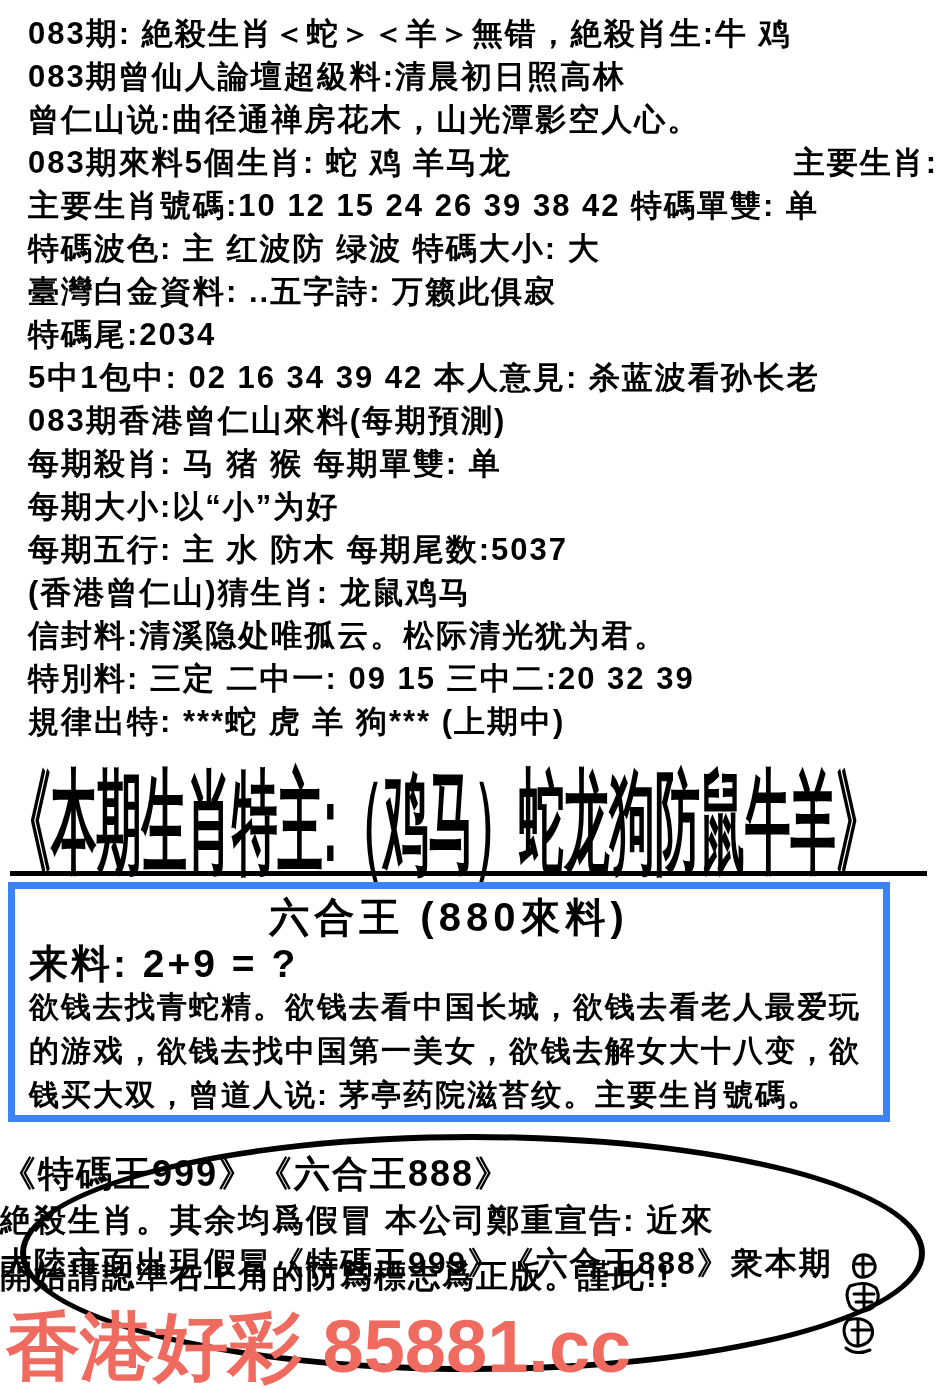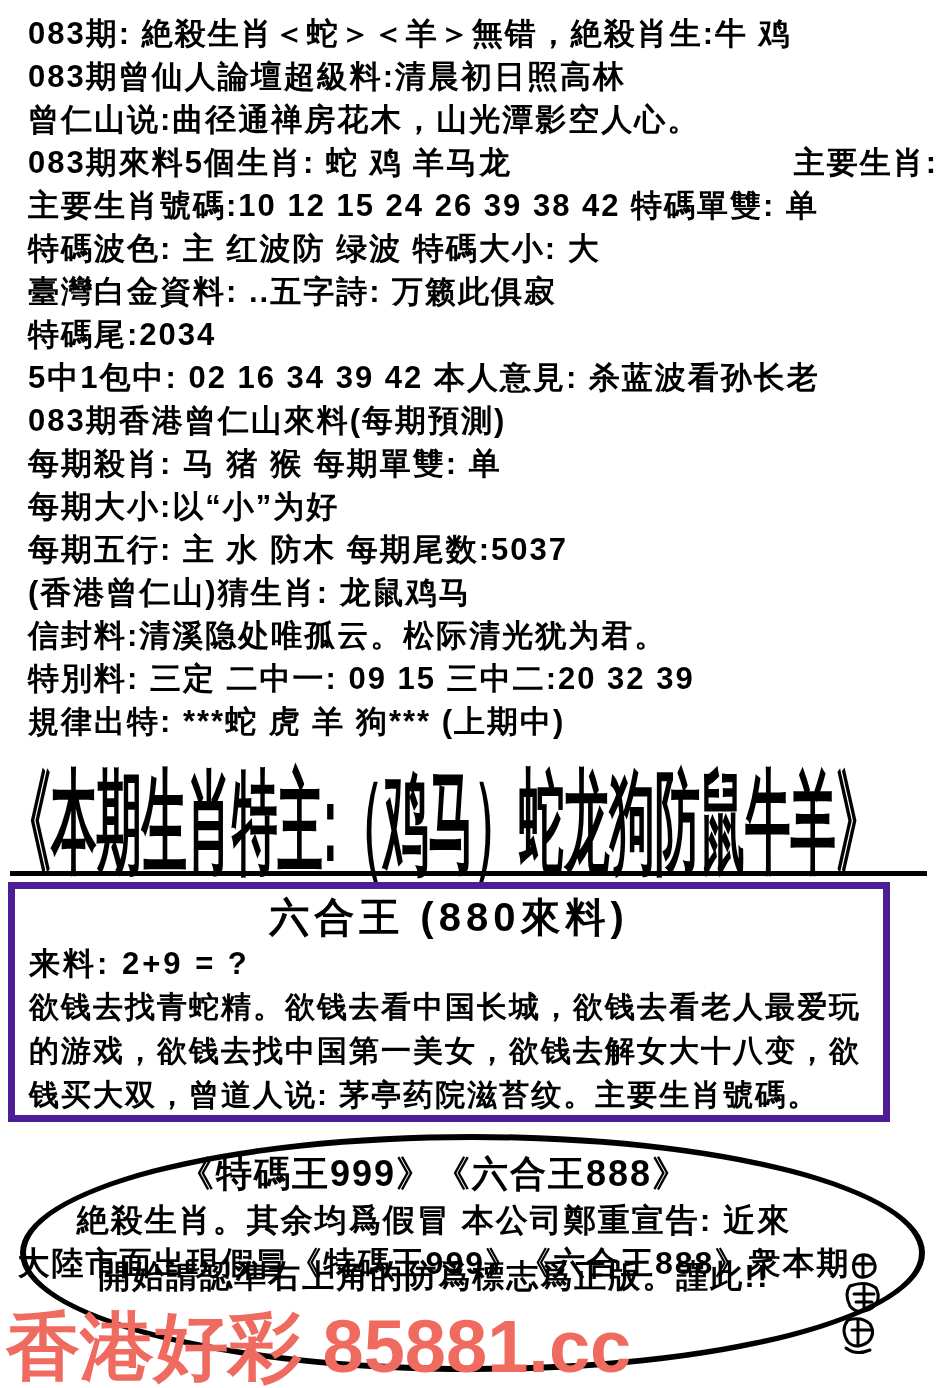--- a/index.html
+++ b/index.html
@@ -17,35 +17,35 @@
   .headline{
     position:absolute;top:746px;left:6px;white-space:nowrap;
     font-size:62px;font-weight:bold;letter-spacing:0;
     transform:scale(0.73,1.82);transform-origin:left top;
   }
   .headline-underline{
     position:absolute;top:871px;left:10px;width:917px;height:5px;background:#000;
   }
   .infobox{
     position:absolute;top:882px;left:8px;width:882px;height:240px;
-    border:7px solid #4c1d95;box-sizing:border-box;padding:2px 14px 0 14px;
+    border:7px solid #3b82f6;box-sizing:border-box;padding:2px 14px 0 14px;
     background:#fff;
   }
   .box-title{
     text-align:center;font-size:40px;font-weight:bold;letter-spacing:5px;
     line-height:52px;
   }
-  .box-formula{font-size:31px;font-weight:bold;letter-spacing:3px;line-height:42px;}
+  .box-formula{font-size:39px;font-weight:bold;letter-spacing:3px;line-height:42px;}
   .box-body{font-size:30px;font-weight:bold;letter-spacing:2px;line-height:44px;}
   .ellipse-border{
     position:absolute;top:1134px;left:20px;width:905px;height:238px;
     border:6px solid #000;border-radius:50%;box-sizing:border-box;
   }
   .notice-line{
-    position:absolute;left:0;width:868px;text-align:center;
+    position:absolute;left:0;width:868px;text-align:left;
     font-weight:bold;white-space:nowrap;letter-spacing:2px;
   }
   .notice-1{top:1150px;font-size:36px;}
   .notice-2{top:1199px;font-size:32px;}
   .notice-3{top:1242px;font-size:32px;}
   .notice-4{top:1255px;font-size:32px;}
   .seal{position:absolute;top:1250px;left:836px;width:56px;height:110px;}
   .watermark{
     position:absolute;top:1298px;left:6px;font-size:74px;font-weight:bold;
     color:#ef6a5f;letter-spacing:0;white-space:nowrap;

